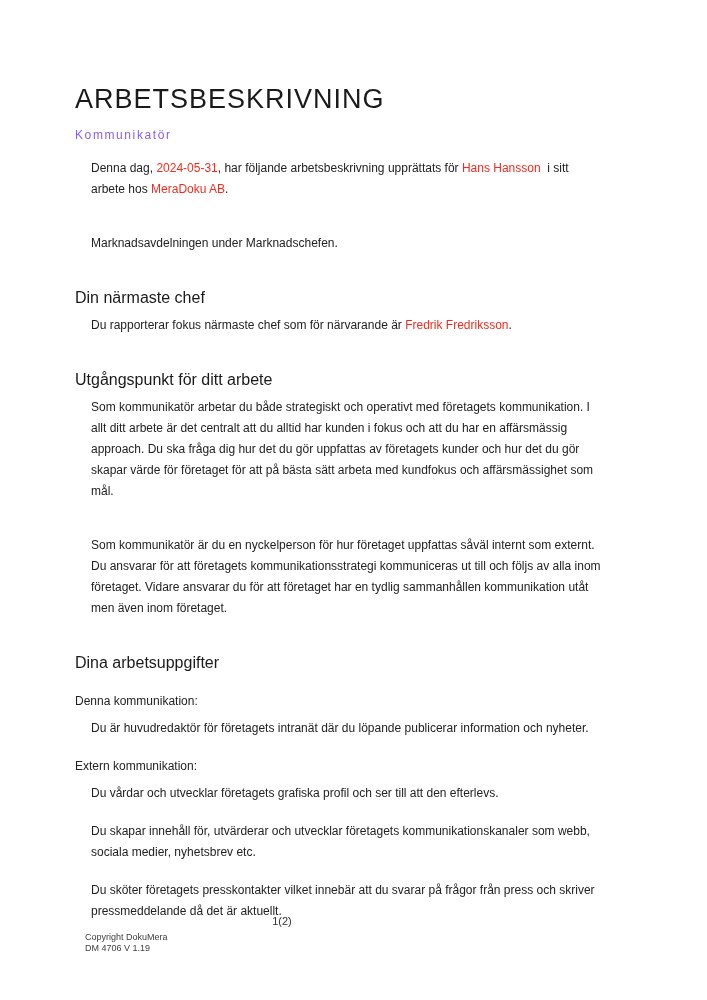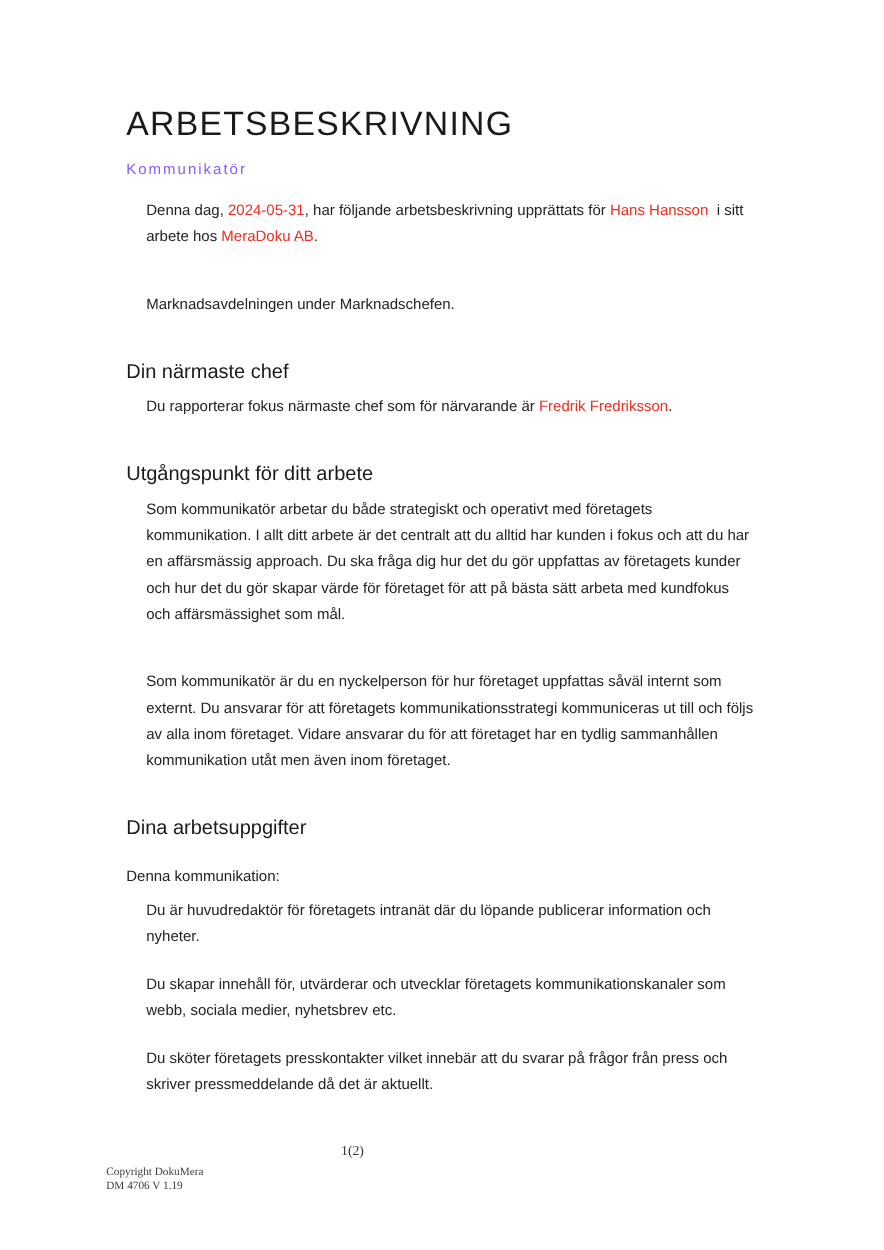--- a/index.html
+++ b/index.html
@@ -14,21 +14,21 @@
     overflow: hidden;
     font-family: "Liberation Sans", sans-serif;
     color: #1b1b1b;
     -webkit-font-smoothing: antialiased;
   }
   .page {
     position: absolute;
     top: 0; left: 0;
     width: 707px;
     height: 1000px;
-    padding: 84px 88px 0 101px;
+    padding: 84px 88px 0 75px;
     box-sizing: border-box;
   }
   h1.doc-title {
     margin: 0;
     font-size: 27px;
     font-weight: 400;
     letter-spacing: 1px;
     color: #1a1a1a;
     line-height: 30px;
   }
@@ -63,21 +63,20 @@
     font-size: 12px;
     line-height: 21px;
     color: #222222;
   }
   .subsec p.body { margin-top: 1px; }
   .footer {
     position: absolute;
     top: 915px;
     left: 0;
     width: 564px;
-    font-family: Liberation Serif, serif;
   }
   .page-number {
     text-align: center;
     font-size: 11px;
     color: #333333;
   }
   .copyright-block {
     position: absolute;
     top: 17px;
     left: 85px;
@@ -115,20 +114,24 @@
   </section>
 
   <section class="sec">
     <h2 class="sec-heading">Dina arbetsuppgifter</h2>
 
     <div class="subsec">
       <div class="sub-label">Denna kommunikation:</div>
       <p class="body">Du är huvudredaktör för företagets intranät där du löpande publicerar information och nyheter.</p>
     </div>
 
+    <div class="subsec">
+      <div class="sub-label">Extern kommunikation:</div>
+      <p class="body">Du vårdar och utvecklar företagets grafiska profil och ser till att den efterlevs.</p>
+    </div>
 
     <div class="subsec">
       <p class="body">Du skapar innehåll för, utvärderar och utvecklar företagets kommunikationskanaler som webb, sociala medier, nyhetsbrev etc.</p>
     </div>
 
     <div class="subsec">
       <p class="body">Du sköter företagets presskontakter vilket innebär att du svarar på frågor från press och skriver pressmeddelande då det är aktuellt.</p>
     </div>
   </section>
 

